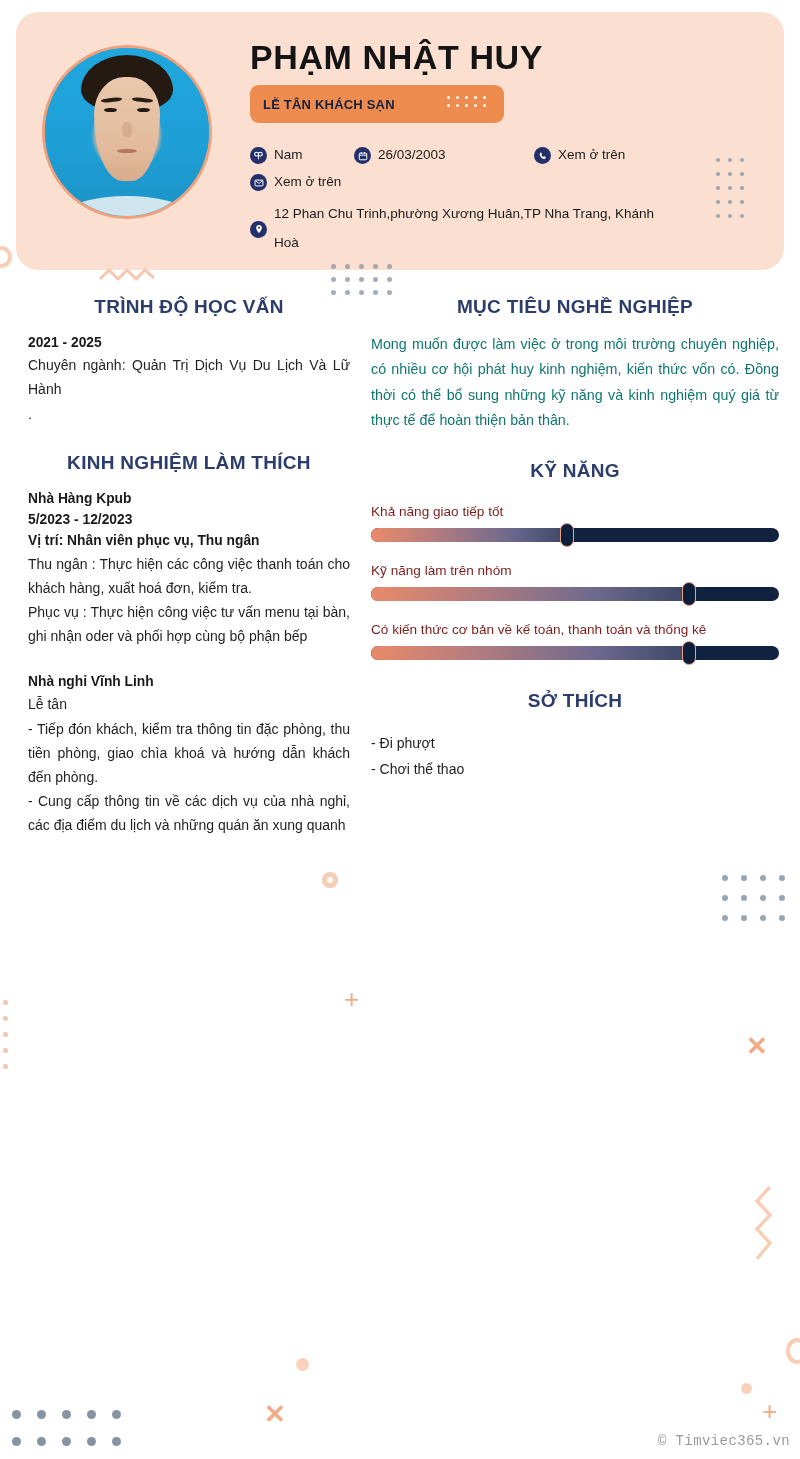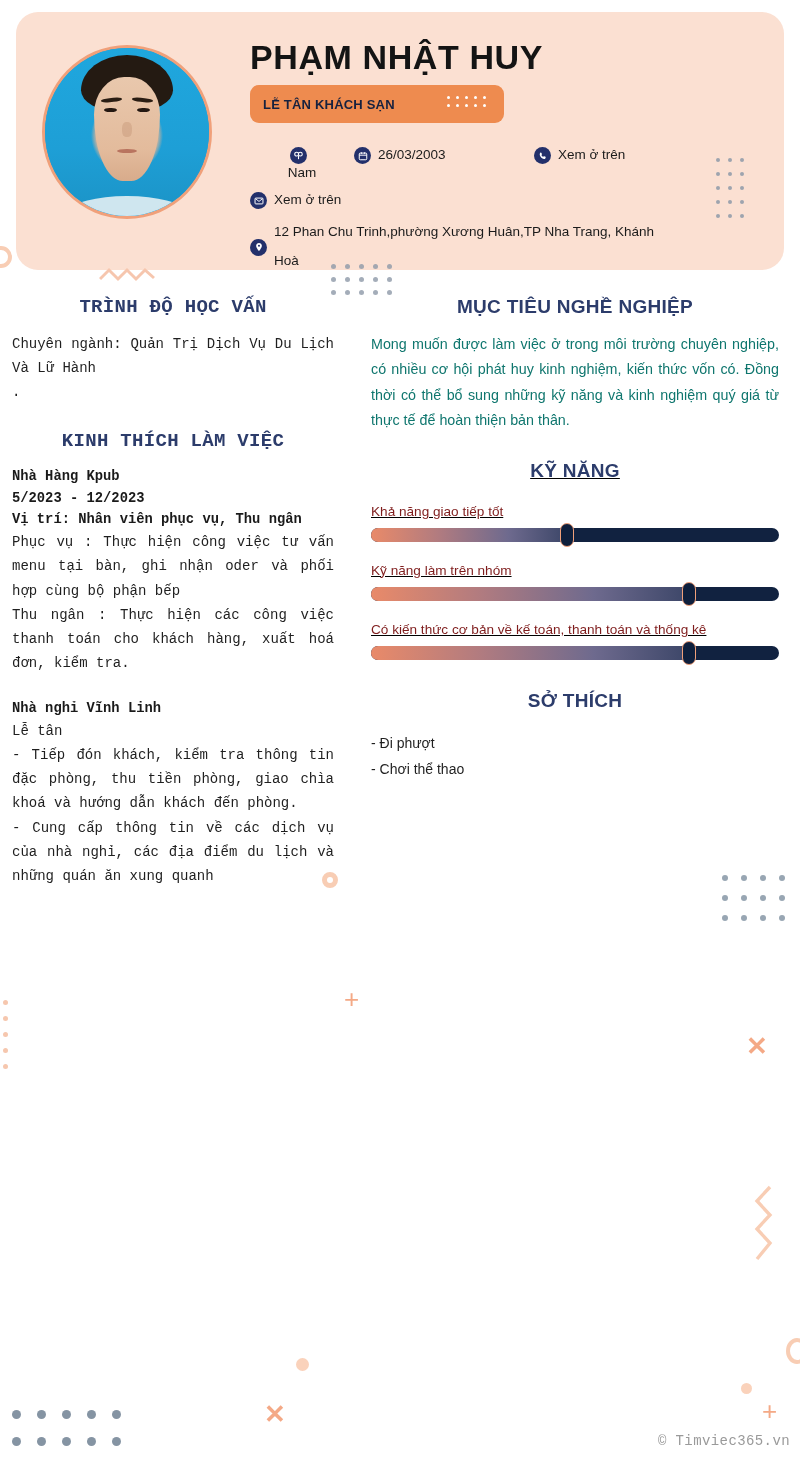--- a/index.html
+++ b/index.html
@@ -151,40 +151,40 @@
     flex: none;
     margin-right: 7px;
     margin-top: 1px;
   }
   .c-item .ic svg { display: block; }
   .c-item .txt {
     font-size: 13.5px;
     color: #1b1b1b;
     line-height: 1.35;
   }
-  .c-item.gender { width: 104px; flex-direction: column; }
+  .c-item.gender { width: 104px; }
   .c-item.dob { width: 180px; }
   .c-item.addr .txt { max-width: 392px; line-height: 2.1; }
 
   .header-dots {
     position: absolute;
     right: 32px; top: 146px;
     display: grid;
     grid-template-columns: repeat(3, 12px);
     grid-template-rows: repeat(5, 14px);
   }
   .header-dots i {
     width: 4px; height: 4px;
     border-radius: 50%;
     background: #8D99A8;
     opacity: .85;
   }
 
   
-  .col-left  { position: absolute; left: 12px;  top: 296px; width: 322px; font-family: Liberation Mono, monospace; }
+  .col-left  { position: absolute; left: 28px;  top: 296px; width: 322px; }
   .col-right { position: absolute; left: 371px; top: 296px; width: 408px; }
 
   .sec-title {
     text-align: center;
     font-size: 19px;
     font-weight: bold;
     color: #2C3C6B;
     letter-spacing: 0.3px;
     margin-bottom: 14px;
   }
@@ -440,52 +440,53 @@
         <i></i>
         <i></i>
         <i></i>
     </div>
   </div>
 
   <div class="col-left">
 
     <div class="sec">
       <div class="sec-title">TRÌNH ĐỘ HỌC VẤN</div>
+      <div class="item-title">2021 - 2025</div>
       <div class="body-text">Chuyên ngành: Quản Trị Dịch Vụ Du Lịch Và Lữ Hành</div>
       <div class="body-text">.</div>
     </div>
 
     <div class="sec" style="margin-top:22px;">
-      <div class="sec-title">KINH THÍCH LÀM VIỆC</div>
+      <div class="sec-title">KINH NGHIỆM LÀM THÍCH</div>
 
       <div>
         <div class="item-title">Nhà Hàng Kpub</div>
         <div class="item-title">5/2023 - 12/2023</div>
         <div class="item-title">Vị trí: Nhân viên phục vụ, Thu ngân</div>
+        <div class="body-text">Thu ngân : Thực hiện các công việc thanh toán cho khách hàng, xuất hoá đơn, kiểm tra.</div>
         <div class="body-text">Phục vụ : Thực hiện công việc tư vấn menu tại bàn, ghi nhận oder và phối hợp cùng bộ phận bếp</div>
-        <div class="body-text">Thu ngân : Thực hiện các công việc thanh toán cho khách hàng, xuất hoá đơn, kiểm tra.</div>
       </div>
 
       <div style="margin-top:23px;">
         <div class="item-title">Nhà nghỉ Vĩnh Linh</div>
         <div class="body-text left">Lễ tân</div>
         <div class="body-text">- Tiếp đón khách, kiểm tra thông tin đặc phòng, thu tiền phòng, giao chìa khoá và hướng dẫn khách đến phòng.</div>
         <div class="body-text">- Cung cấp thông tin về các dịch vụ của nhà nghỉ, các địa điểm du lịch và những quán ăn xung quanh</div>
       </div>
     </div>
   </div>
 
   <div class="col-right">
 
     <div class="sec">
       <div class="sec-title">MỤC TIÊU NGHỀ NGHIỆP</div>
       <div class="obj-text">Mong muốn được làm việc ở trong môi trường chuyên nghiệp, có nhiều cơ hội phát huy kinh nghiệm, kiến thức vốn có. Đồng thời có thể bổ sung những kỹ năng và kinh nghiệm quý giá từ thực tế để hoàn thiện bản thân.</div>
     </div>
 
-    <div class="sec" style="margin-top:24px;text-decoration:underline;">
+    <div class="sec" style="margin-top:24px;">
       <div class="sec-title" style="margin-bottom:22px;">KỸ NĂNG</div>
 
       <div class="skill">
         <div class="skill-label">Khả năng giao tiếp tốt</div>
         <div class="skill-bar">
           <div class="skill-fill" style="width: 48%;"></div>
           <div class="skill-thumb" style="left: 48%;"></div>
         </div>
       </div>
 

